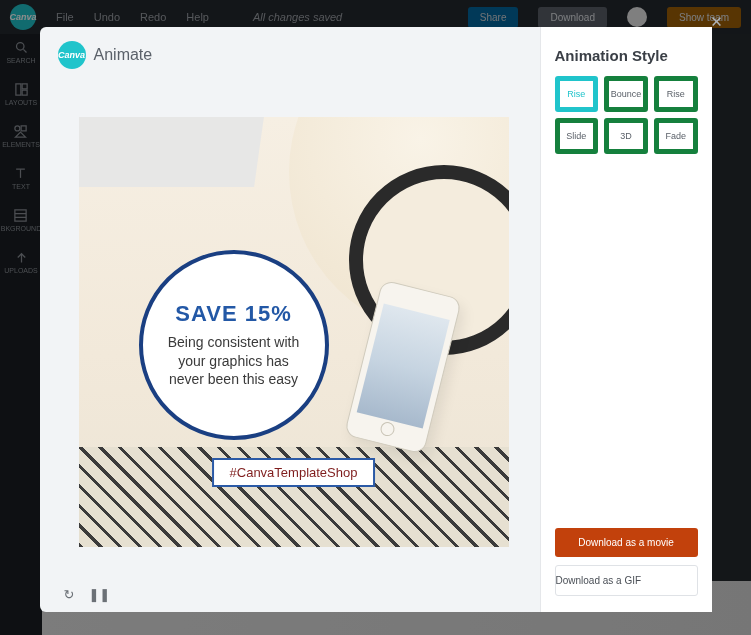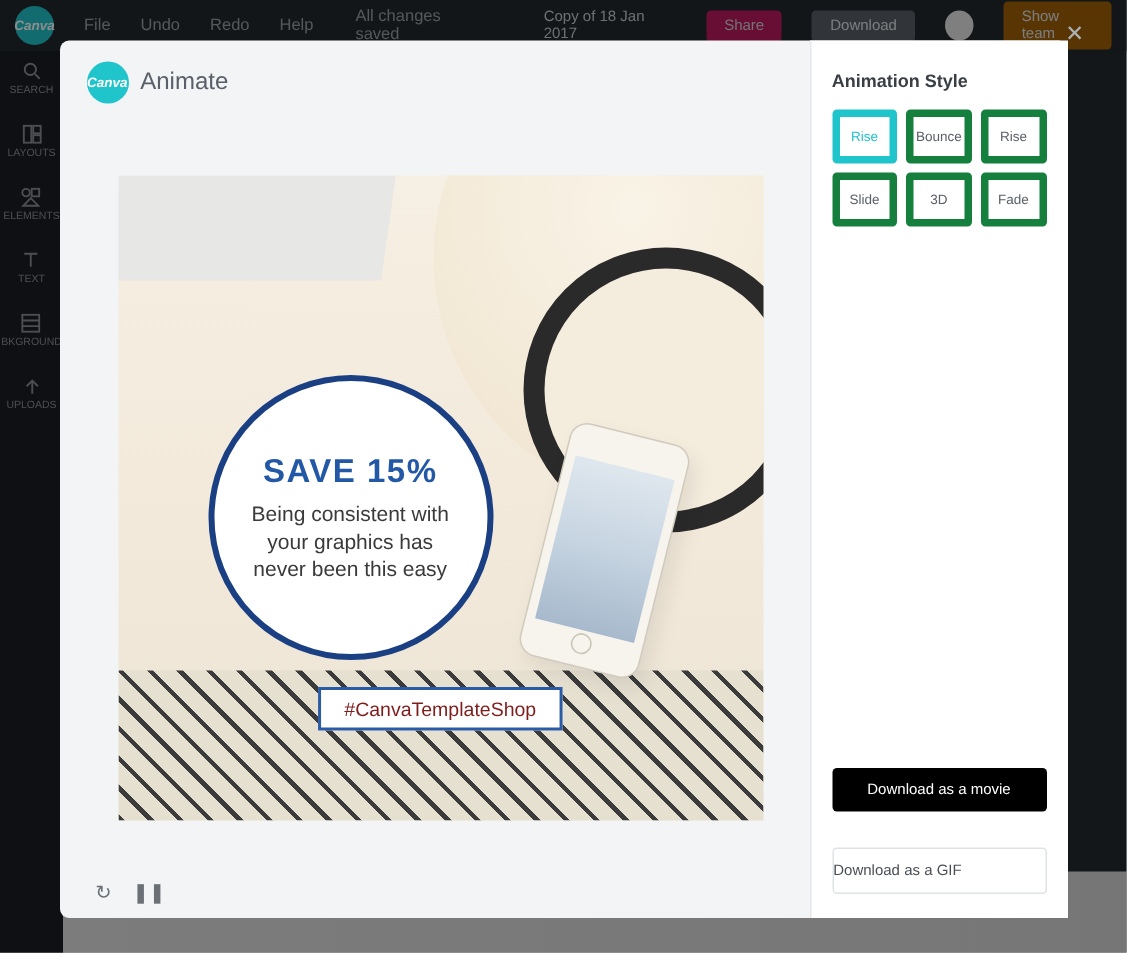--- a/index.html
+++ b/index.html
@@ -24,30 +24,30 @@
       gap: 20px;
       font-size: 11px;
       color: #9ca0a6;
     }
     .top-bar .brand { 
       width: 26px; height: 26px; background: #20c4cb; border-radius: 50%;
       display:flex; align-items:center; justify-content:center;
       color:#fff; font-size:9px; font-style:italic; font-weight:bold;
     }
     .top-bar .menu-item { cursor: pointer; }
-    .top-bar .status { margin-left: 8px; }
+    .top-bar .status { margin-left: 24px; font-style: italic; }
     .top-bar .spacer { flex: 1; }
     .top-bar .doc-title { font-size: 10px; color: #c9ccd0; }
     .top-bar .btn-share, .top-bar .btn-download {
       padding: 5px 12px;
       border-radius: 3px;
       font-size: 10px;
       cursor: pointer;
     }
-    .top-bar .btn-share { background: #be185d; color: #d0d3d7; }
+    .top-bar .btn-share { background: #0369a1; color: #d0d3d7; }
     .top-bar .btn-download { background: #5a6069; color: #e0e3e7; }
     .top-bar .avatar { width: 20px; height: 20px; border-radius: 50%; background: #e8e8e8; }
     .top-bar .btn-team { background: #a16207; color: #e0e3e7; padding:5px 12px; border-radius:3px; font-size:10px; }
 
     
     .left-sidebar {
       position: absolute;
       top: 34px; left: 0;
       width: 42px;
       bottom: 0;
@@ -236,21 +236,21 @@
     
     .right-panel {
       width: 172px;
       background: #ffffff;
       border-left: 1px solid #e5e7ea;
       display: flex;
       flex-direction: column;
       padding: 20px 14px 16px 14px;
     }
     .right-panel .section-title {
-      font-size: 12px;
+      font-size: 15px;
       color: #3a3f46;
       font-weight: 600;
       margin-bottom: 12px;
     }
     .style-grid {
       display: grid;
       grid-template-columns: repeat(3, 1fr);
       gap: 6px;
     }
     .style-cell {
@@ -261,28 +261,28 @@
       font-size: 9px;
       color: #595f67;
       cursor: pointer;
     }
     .style-cell.selected {
       border-color: #20c4cb;
       color: #20c4cb;
     }
     .right-spacer { flex: 1; }
     .dl-movie {
-      background: #000000;
+      background: #c2410c;
       color: #fff;
       font-size: 10px;
       text-align: center;
       padding: 9px 0;
       border-radius: 3px;
       cursor: pointer;
-      margin-bottom: 24px;
+      margin-bottom: 8px;
     }
     .dl-gif {
       background: #fff;
       border: 1px solid #dfe2e6;
       color: #4a4f56;
       font-size: 10px;
       text-align: left;
       padding: 9px 0;
       border-radius: 3px;
       cursor: pointer;
@@ -298,21 +298,20 @@
 <body>
 
 <div class="top-bar">
   <div class="brand">Canva</div>
   <span class="menu-item">File</span>
   <span class="menu-item">Undo</span>
   <span class="menu-item">Redo</span>
   <span class="menu-item">Help</span>
   <span class="status">All changes saved</span>
   <span class="spacer"></span>
-  <span class="doc-title">Copy of 18 Jan 2017</span>
   <span class="btn-share">Share</span>
   <span class="btn-download">Download</span>
   <span class="avatar"></span>
   <span class="btn-team">Show team</span>
 </div>
 
 <div class="left-sidebar">
   <div class="side-item">
     <svg viewBox="0 0 24 24" fill="none" stroke="#8a8f96" stroke-width="2">
         <circle cx="10" cy="10" r="6"></circle>

